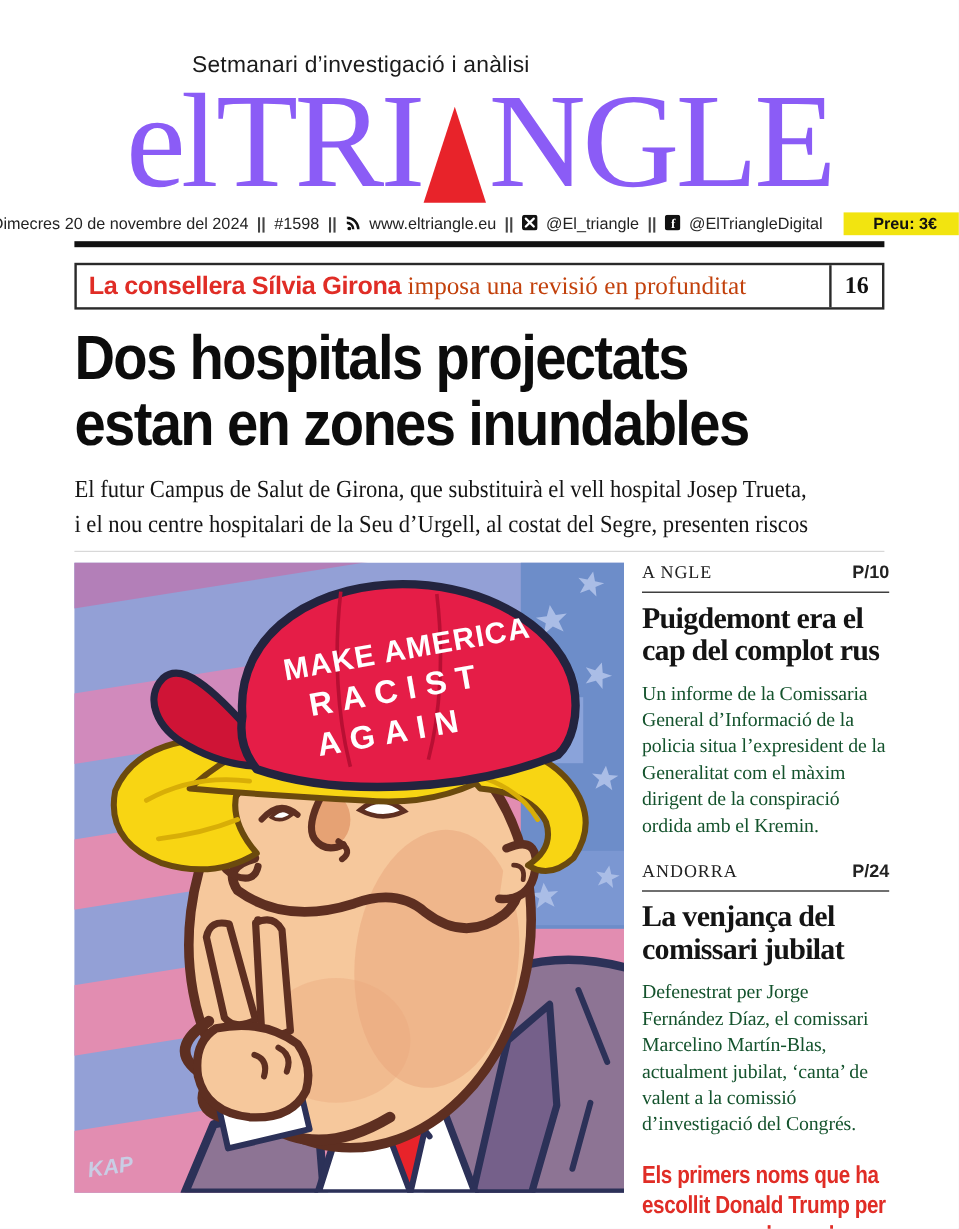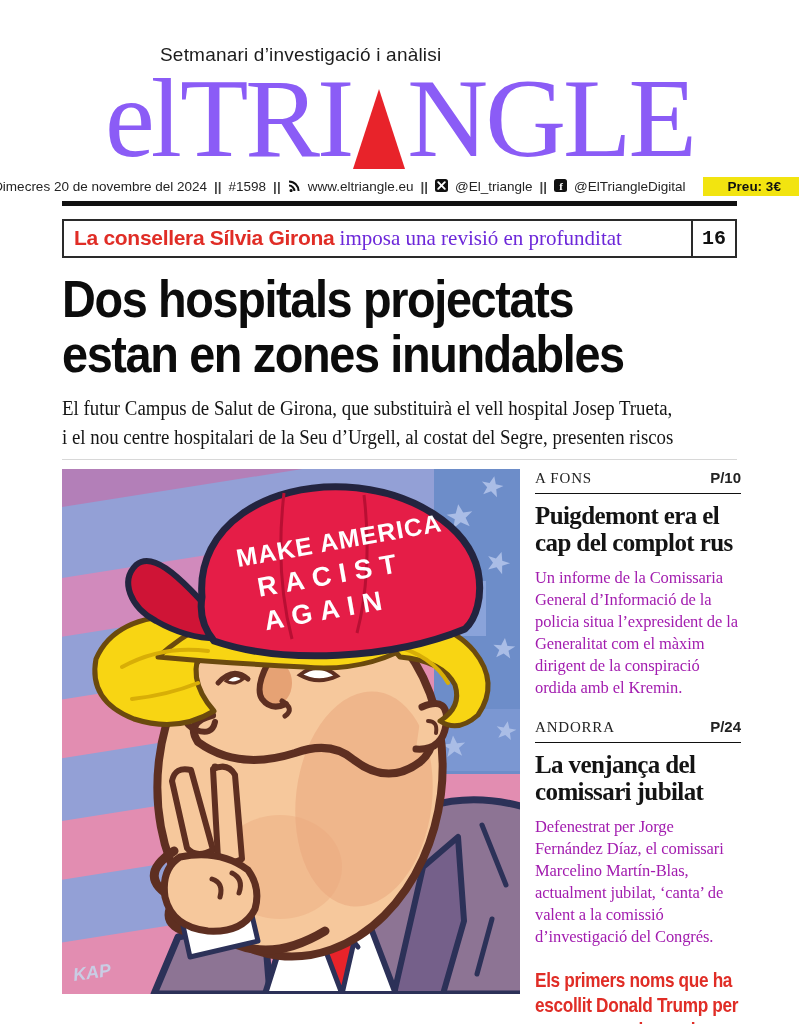--- a/index.html
+++ b/index.html
@@ -45,25 +45,25 @@
   
   .kicker {
     margin-top:13px; border:2px solid #2a2a2a; height:39px;
     display:flex; align-items:center;
   }
   .kicker-text { padding:0 10px; font-size:21px; white-space:nowrap; }
   .kicker-highlight {
     font-family:"Liberation Sans", sans-serif; font-weight:bold; color:#e02d26;
     letter-spacing:-0.3px;
   }
-  .kicker-rest { font-family:"Liberation Serif", serif; color:#6d28d9; }
+  .kicker-rest { font-family:"Liberation Serif", serif; color:#c2410c; }
   .kicker-page {
     margin-left:auto; align-self:stretch; width:44px; border-left:2px solid #2a2a2a;
     display:flex; align-items:center; justify-content:center;
-    font-family:Liberation Mono, monospace; font-weight:bold; font-size:20px;
+    font-family:Liberation Serif, serif; font-weight:bold; font-size:20px;
   }
 
   
   .headline { margin-top:14px; }
   .headline-line {
     font-family:"Liberation Sans", sans-serif; font-weight:bold; font-size:52px;
     line-height:1.06; letter-spacing:-1.5px; color:#0c0c0c;
     transform:scaleX(0.9); transform-origin:left center; white-space:nowrap;
   }
   .deck { margin-top:12px; }
@@ -82,21 +82,21 @@
     display:flex; align-items:baseline; justify-content:space-between;
     font-size:15px; letter-spacing:0.8px; color:#222;
   }
   .section-page { font-family:Liberation Sans, sans-serif; font-weight:bold; letter-spacing:0; font-size:15px; }
   .section-rule { border-top:1.5px solid #111; margin:6px 0 9px 0; }
   .teaser-title {
     font-family:"Liberation Serif", serif; font-weight:bold; font-size:25px;
     line-height:1.07; letter-spacing:-0.6px; color:#141414; margin-bottom:11px;
   }
   .teaser-body {
-    font-size:16.5px; line-height:1.33; color:#a21caf; letter-spacing:-0.1px;
+    font-size:16.5px; line-height:1.33; color:#14532d; letter-spacing:-0.1px;
     margin-bottom:19px;
   }
   .promo {
     margin-top:3px; width:250px;
     font-family:"Liberation Sans", sans-serif; font-weight:bold; font-size:20.5px;
     line-height:1.23; letter-spacing:-0.4px; color:#e02d26;
     transform:scaleX(0.84); transform-origin:left top;
   }
 </style>
 </head>
@@ -275,21 +275,21 @@
           </g>
 
           <text x="12" y="512" transform="rotate(-8 12 512)" fill="#c9cde4" font-family="Liberation Sans, sans-serif" font-weight="bold" font-style="italic" font-size="18">KAP</text>
         </g>
       </svg>
     </div>
 
     <div class="sidebar">
 
       <div class="section-row">
-        <span>A FONS</span>
+        <span>A NGLE</span>
         <span class="section-page">P/10</span>
       </div>
       <div class="section-rule"></div>
       <div class="teaser-title">Puigdemont era el cap del complot rus</div>
       <div class="teaser-body">Un informe de la Comissaria General d’Informació de la policia situa l’expresident de la Generalitat com el màxim dirigent de la conspiració ordida amb el Kremin.</div>
 
       <div class="section-row">
         <span>ANDORRA</span>
         <span class="section-page">P/24</span>
       </div>

